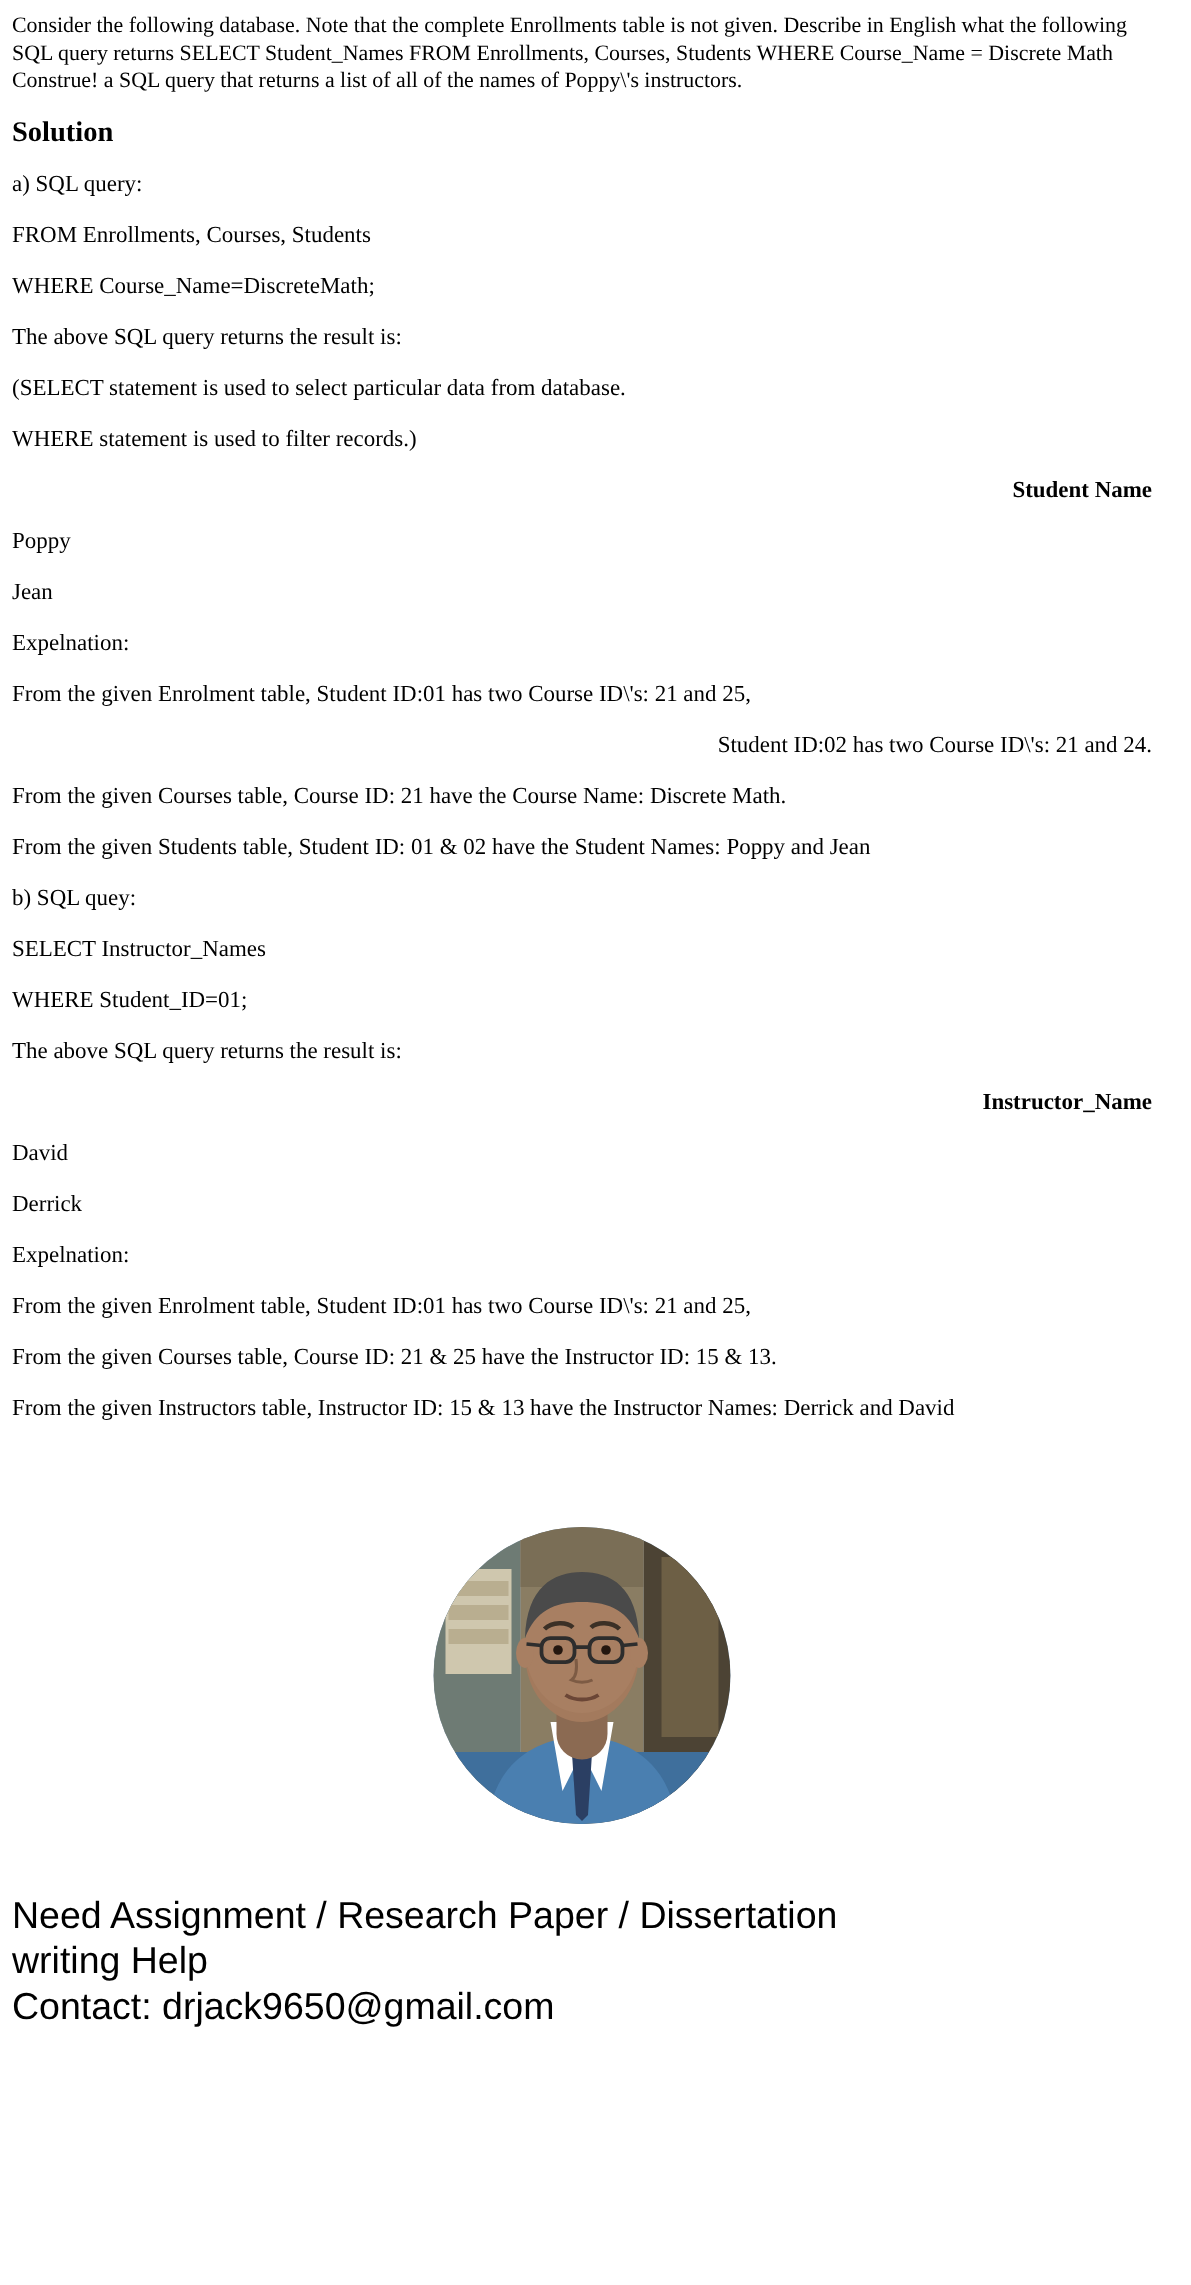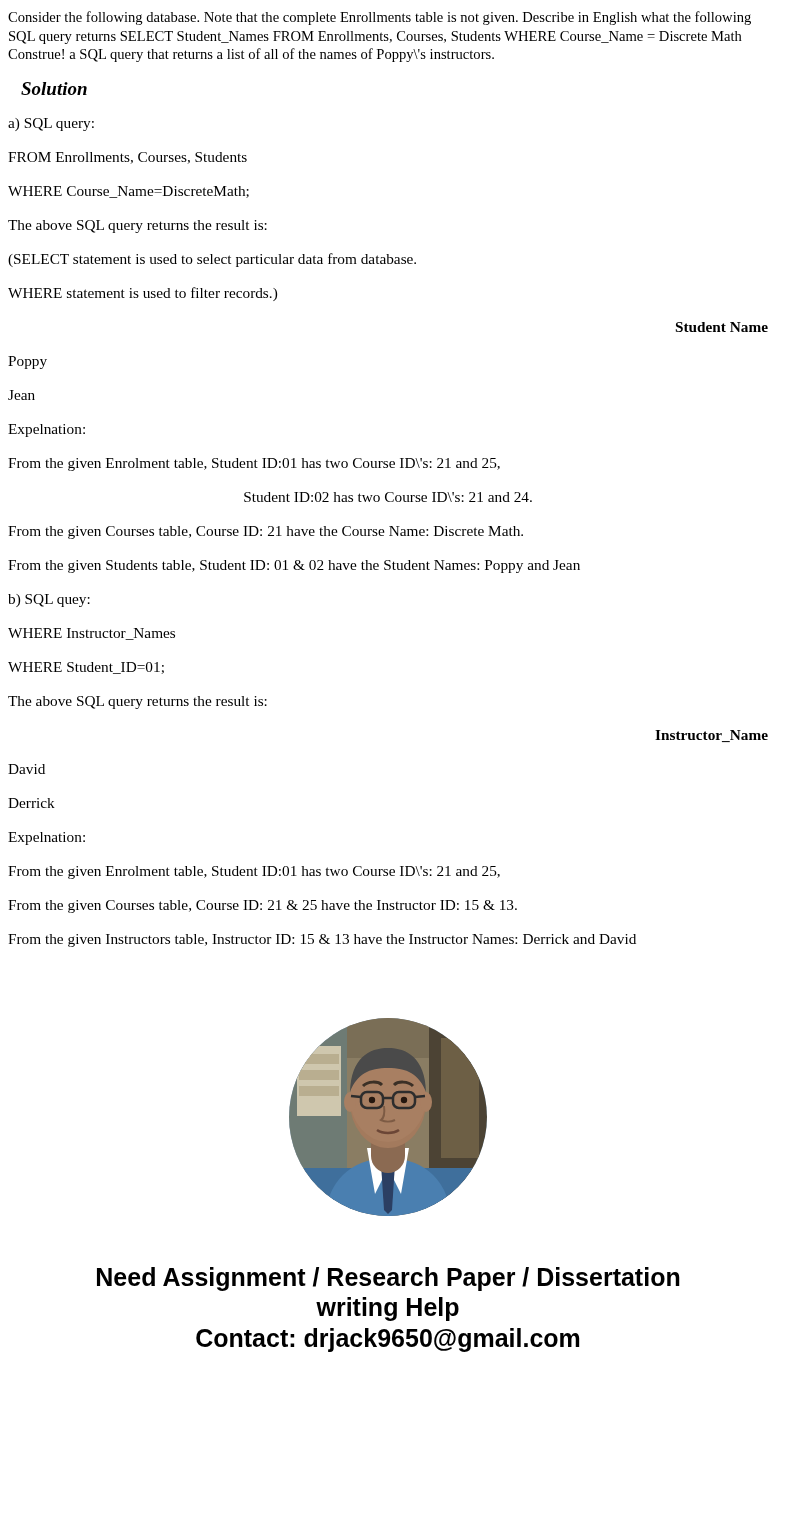--- a/index.html
+++ b/index.html
@@ -21,31 +21,30 @@
   }
   .question {
     font-size: 14.6px;
     line-height: 18.5px;
     margin: 0 0 12px 0;
     text-align: left;
   }
   h2.solution-heading {
     font-size: 19px;
     font-weight: bold;
-    margin: 14px 0 14px 13px;
+    margin: 14px 0 14px 0;
     line-height: 22px;
-    font-style: italic;
   }
   p.line {
     font-size: 15.3px;
     line-height: 18px;
     margin: 0 0 16px 0;
   }
   p.line.indented {
-    text-align: center;
+    text-align: right;
   }
   .b {
     font-weight: normal;
   }
   .strong-label {
     font-weight: bold;
     font-size: 15.3px;
     text-align: right;
   }
   .avatar-wrap {
@@ -59,23 +58,23 @@
     border-radius: 50%;
     overflow: hidden;
     position: relative;
     background: #6b7c8a;
   }
   .avatar svg {
     display: block;
   }
   .promo {
     margin-top: 46px;
-    text-align: center;
+    text-align: left;
     font-family: "Liberation Sans", sans-serif;
-    font-weight: bold;
+    font-weight: normal;
     font-size: 25px;
     line-height: 30px;
     color: #000;
     padding-bottom: 20px;
   }
   .promo .l2 {
     display: block;
   }
   .promo .l3 {
     display: block;
@@ -115,21 +114,21 @@
 
   <p class="line">From the given Enrolment table, Student ID:01 has two Course ID\'s: 21 and 25,</p>
   <p class="line indented">Student ID:02 has two Course ID\'s: 21 and 24.</p>
   <p class="line">From the given Courses table, Course ID: 21 have the Course Name: Discrete Math.</p>
   <p class="line">From the given Students table, Student ID: 01 &amp; 02 have the Student Names: Poppy and Jean</p>
 
   <p class="line">
     <span>b) </span><span class="b">SQL quey:</span>
   </p>
 
-  <p class="line">WHERE Instructor_Names</p>
+  <p class="line">SELECT Instructor_Names</p>
   <p class="line">WHERE Student_ID=01;</p>
 
   <p class="line">
     <span>The above SQL query returns the result is</span><span class="b">:</span>
   </p>
 
   <p class="line strong-label">Instructor_Name</p>
   <p class="line">David</p>
   <p class="line">Derrick</p>
 

